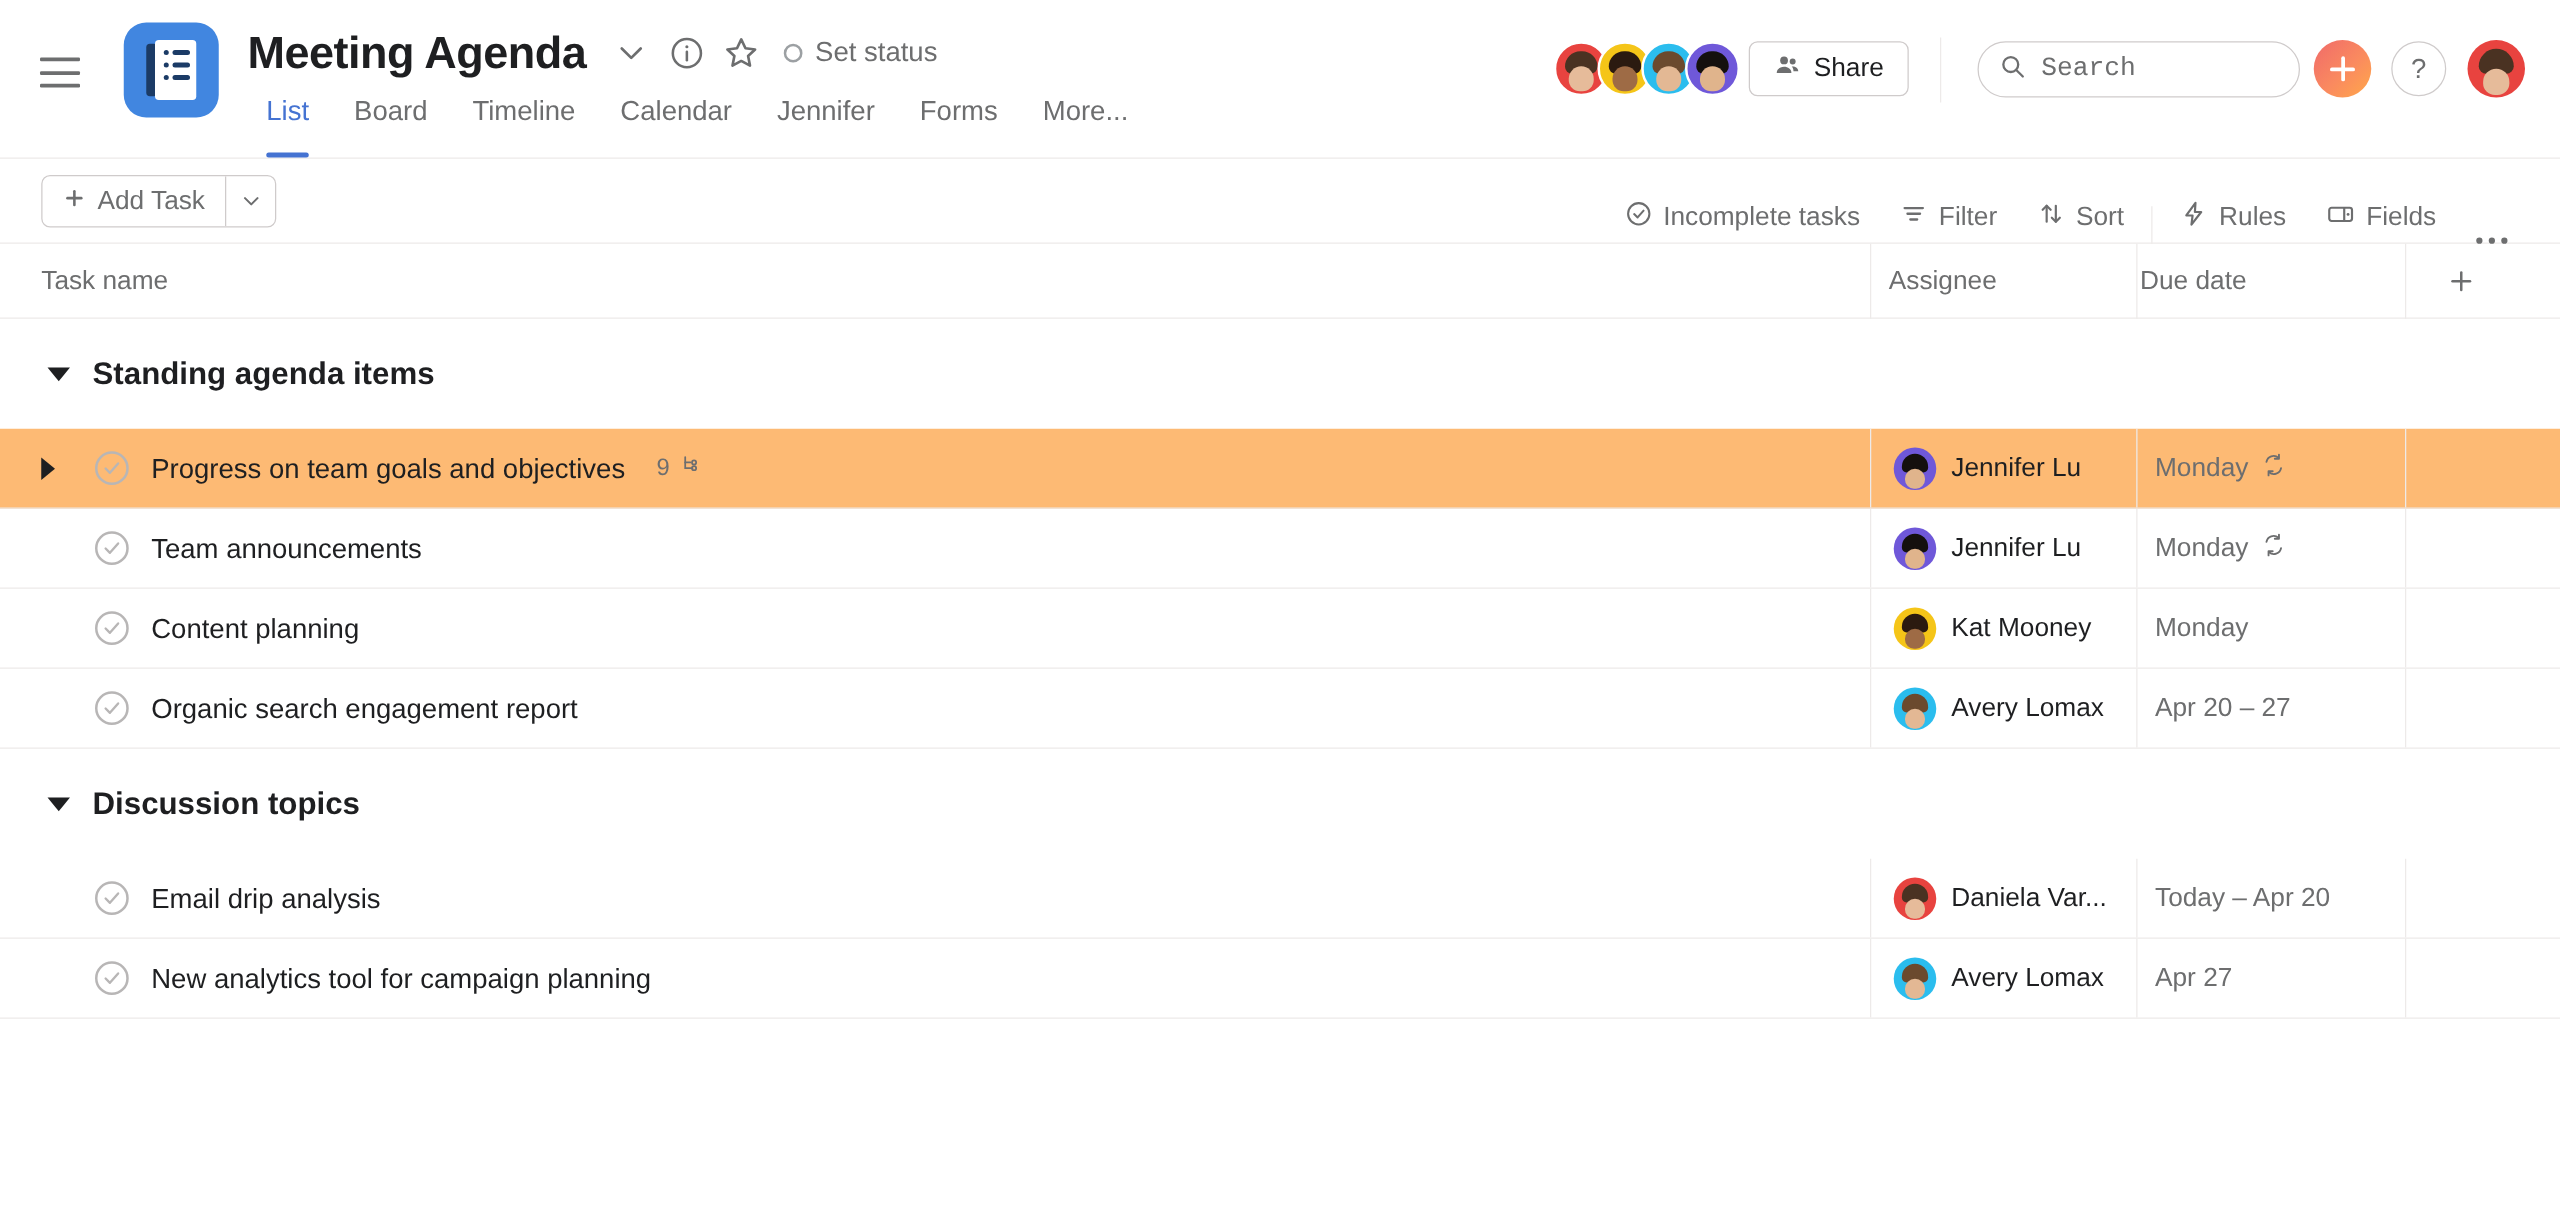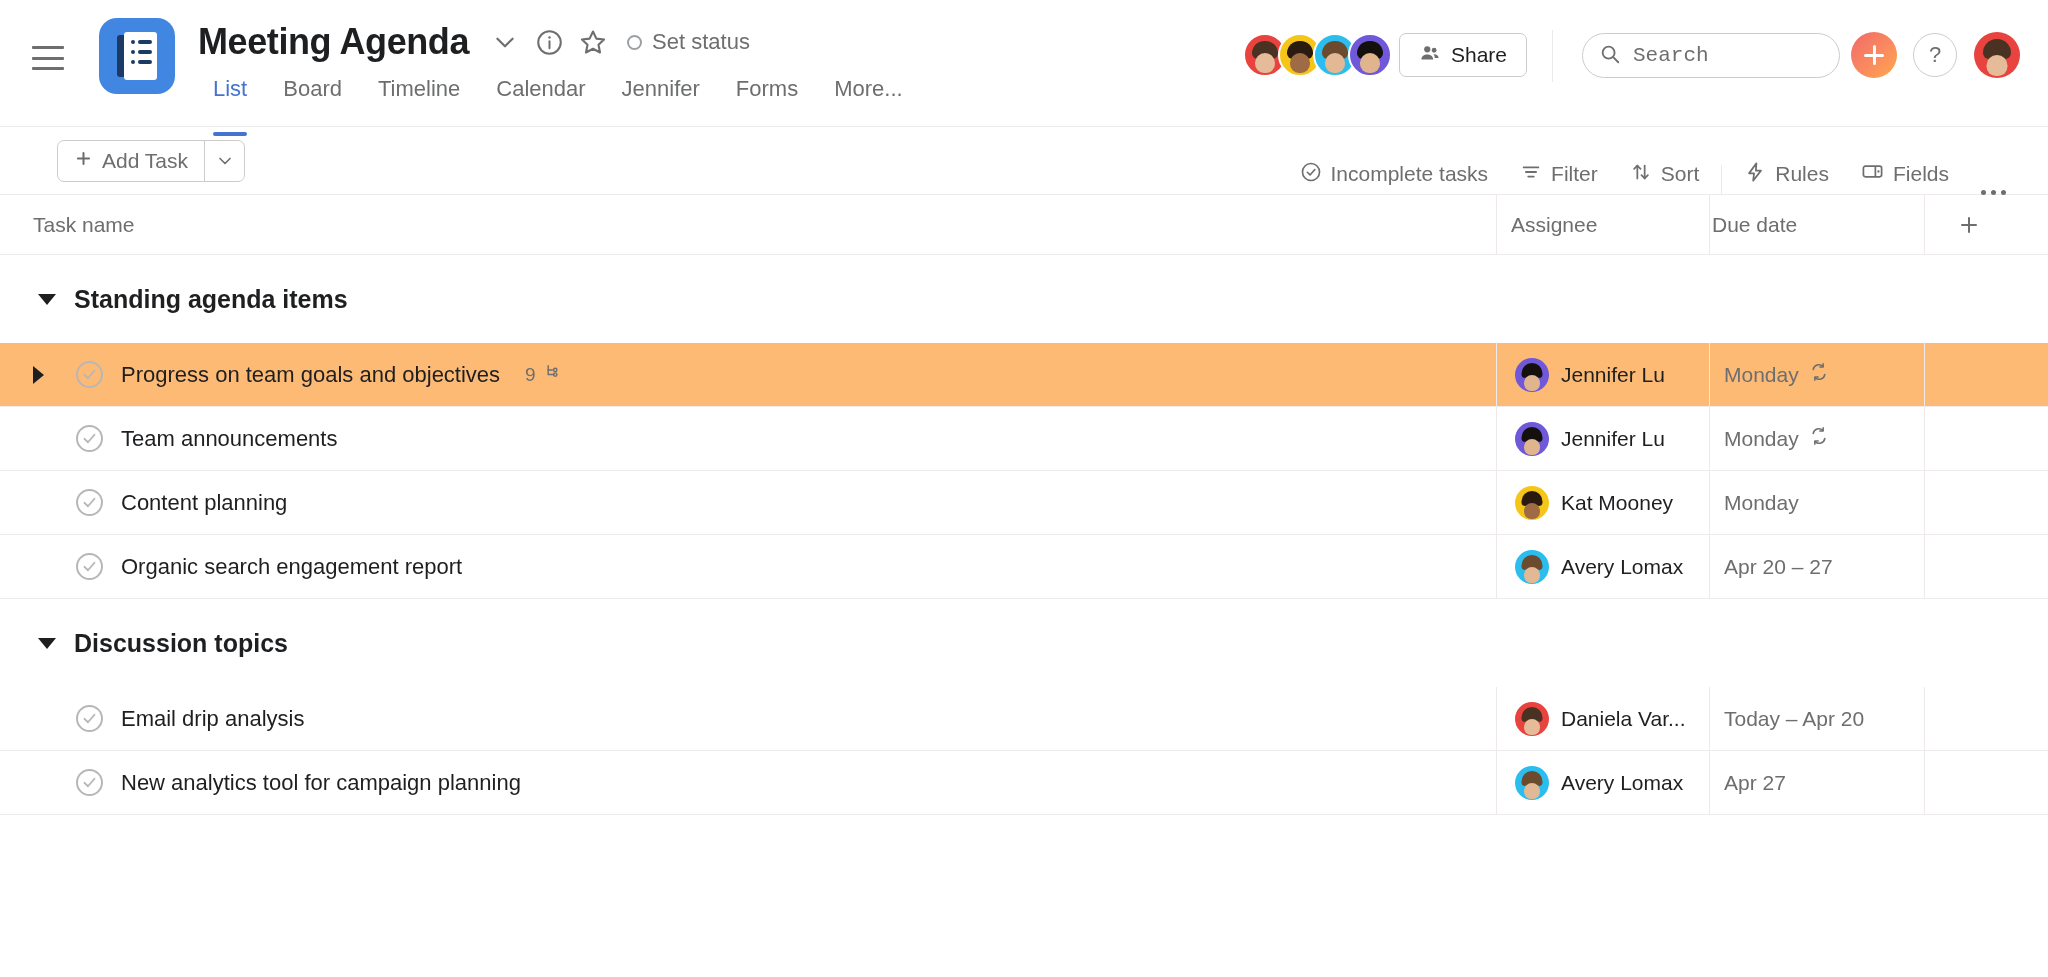--- a/index.html
+++ b/index.html
@@ -73,21 +73,21 @@
     border: 2px solid #9ca0a3;
   }
   .set-status span { font-size: 22px; color: #6d6e6f; }
 
   .tabs {
     position: absolute; left: 213px; top: 76px;
     display: flex; align-items: flex-start; gap: 0;
   }
   .tab {
     font-size: 22px; color: #6d6e6f; cursor: pointer;
-    padding: 0 18px 34px 18px; position: relative;
+    padding: 0 18px 24px 18px; position: relative;
   }
   .tab:first-child { padding-left: 0; }
   .tab.active { color: #4573d2; font-weight: normal; }
   .tab.active::after {
     content: ""; position: absolute;
     left: 0; right: 18px; bottom: 0; height: 4px;
     background: #4573d2; border-radius: 2px;
   }
 
   .avatars {
@@ -166,21 +166,21 @@
 
   
   .toolbar {
     height: 68px; position: relative;
     border-bottom: 1px solid #edeae9;
   }
   .addtask {
     position: absolute; left: 33px; top: 13px;
     height: 42px; display: flex; align-items: stretch;
     border: 1px solid #cfcbcb; border-radius: 7px; overflow: hidden;
-    background: #fff; cursor: pointer; margin-left: 24px;
+    background: #fff; cursor: pointer;
   }
   .addtask .main {
     display: flex; align-items: center; gap: 9px;
     padding: 0 16px; font-size: 21px; color: #6d6e6f;
   }
   .addtask .caret {
     width: 40px; border-left: 1px solid #cfcbcb;
     display: flex; align-items: center; justify-content: center;
     color: #6d6e6f;
   }

